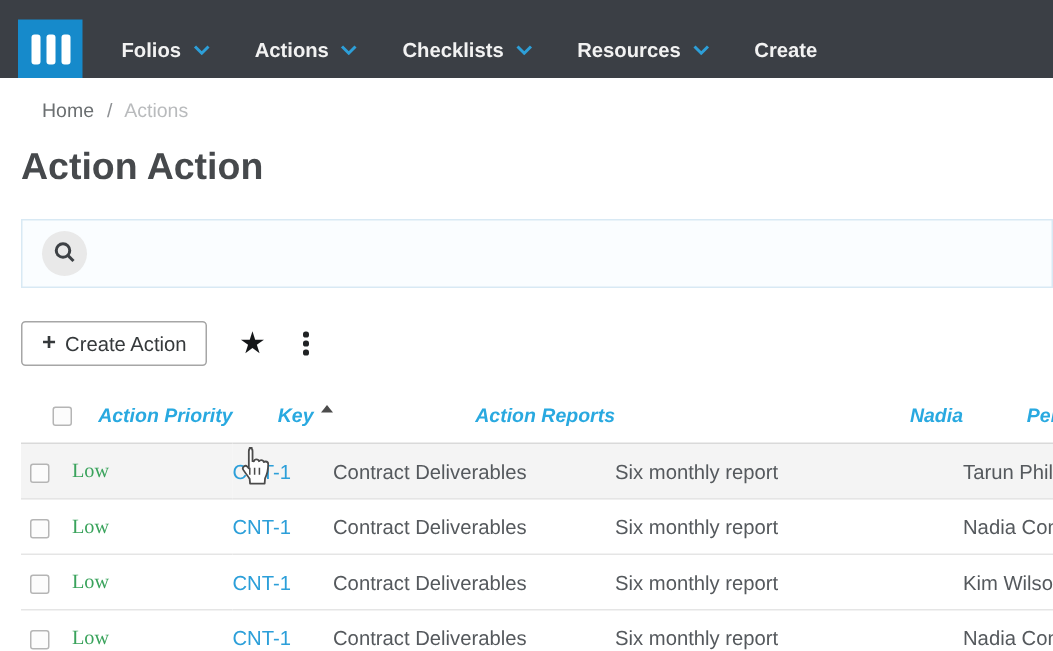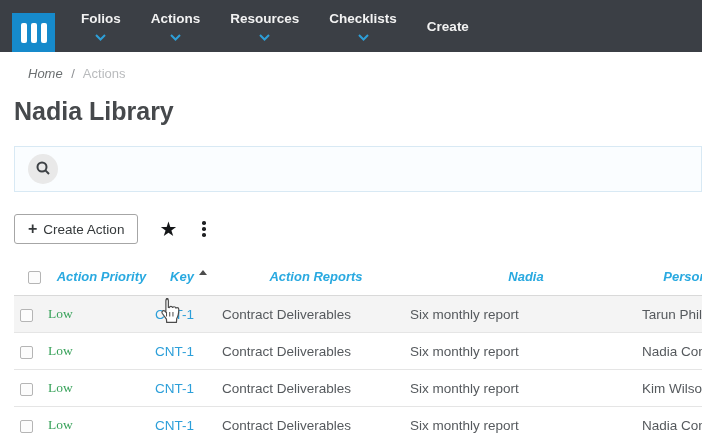--- a/index.html
+++ b/index.html
@@ -6,26 +6,26 @@
   html,body { width:702px; height:434px; overflow:hidden; background:#fff;
               font-family:"Liberation Sans", sans-serif; position:relative; }
 
   
   .navbar { height:52px; background:#3b3f45; display:flex; align-items:flex-end; }
   .logo { width:43px; height:39px; margin-left:12px; background:#168acb;
           display:flex; align-items:center; justify-content:center; gap:4px; flex:0 0 auto; }
   .logo .bar { width:6px; height:20px; background:#fff; border-radius:2px; }
   .nav-items { display:flex; align-items:center; margin-left:26px; margin-bottom:11px; }
   .nav-item { display:flex; align-items:center; gap:8px; margin-right:30px;
-              font-size:13.5px; font-weight:bold; color:#f2f2f2; cursor:pointer; white-space:nowrap;flex-direction:column; }
+              font-size:13.5px; font-weight:bold; color:#f2f2f2; cursor:pointer; white-space:nowrap; }
   .chev svg { display:block; }
 
   
   .breadcrumb { margin:14px 0 0 28px; font-size:13px; color:#b9bbbd; }
-  .breadcrumb .home { color:#6b6f71;font-style:italic; }
+  .breadcrumb .home { color:#6b6f71; }
   .breadcrumb .sep { margin:0 5px; color:#8d9093; }
 
   
   .page-title { margin:16px 0 0 14px; font-size:25px; font-weight:bold; color:#46494c; }
 
   
   .search-box { margin:20px 0 0 14px; width:calc(100% - 14px); height:46px;
                 background:#fafdff; border:1px solid #d8e9f4; display:flex; align-items:center; }
   .search-btn { width:30px; height:30px; border-radius:50%; background:#e9e9e9; border:none;
                 margin-left:13px; display:flex; align-items:center; justify-content:center; cursor:pointer; flex:0 0 auto; }
@@ -38,21 +38,21 @@
                 padding:6px 13px; font-size:13.5px; color:#35393b; cursor:pointer;
                 font-family:"Liberation Sans", sans-serif; display:flex; align-items:center; gap:6px; }
   .create-btn .plus { font-size:16px; font-weight:bold; line-height:1; }
   .star { margin-left:21px; font-size:20px; color:#141618; line-height:1; cursor:pointer; }
   .kebab { margin-left:23px; display:flex; flex-direction:column; gap:2.5px; cursor:pointer; padding:2px; }
   .kebab i { width:3.5px; height:3.5px; border-radius:50%; background:#202224; }
 
   
   .table-wrap { margin:19px 0 0 14px; }
   table { border-collapse:collapse; table-layout:fixed; width:758px; }
-  th { text-align:center; font-style:italic; font-weight:bold; font-size:13px;
+  th { text-align:right; font-style:italic; font-weight:bold; font-size:13px;
        color:#29a9e0; padding:6px 0 11px 0; cursor:pointer; white-space:nowrap; }
   td { font-size:13.5px; color:#55595d; padding:10px 0; white-space:nowrap; }
   tbody tr { border-top:1px solid #e5e5e5; }
   thead tr { border-bottom:1px solid #d9d9d9; }
   tr.hl { background:#f4f4f4; }
   .cb { display:inline-block; width:13px; height:13px; border:1px solid #b5b5b5;
         border-radius:2px; background:#fcfcfc; margin-left:6px; vertical-align:middle; cursor:pointer; }
   .priority { color:#3aa35c;font-family:Liberation Serif, serif; }
   .key-link { color:#2c9fd9; text-decoration:none; cursor:pointer; }
   .sort-caret { display:inline-block; width:0; height:0; border-left:4px solid transparent;
@@ -82,48 +82,48 @@
     </div>
     <div class="nav-item">
       <span>Actions</span>
       <span class="chev">
           <svg width="11" height="7" viewBox="0 0 11 7">
             <path d="M1 1 L5.5 5.5 L10 1" stroke="#2d9fd8" stroke-width="2" fill="none"></path>
           </svg>
         </span>
     </div>
     <div class="nav-item">
+      <span>Checklists</span>
+      <span class="chev">
+          <svg width="11" height="7" viewBox="0 0 11 7">
+            <path d="M1 1 L5.5 5.5 L10 1" stroke="#2d9fd8" stroke-width="2" fill="none"></path>
+          </svg>
+        </span>
+    </div>
+    <div class="nav-item">
       <span>Resources</span>
-      <span class="chev">
-          <svg width="11" height="7" viewBox="0 0 11 7">
-            <path d="M1 1 L5.5 5.5 L10 1" stroke="#2d9fd8" stroke-width="2" fill="none"></path>
-          </svg>
-        </span>
-    </div>
-    <div class="nav-item">
-      <span>Checklists</span>
       <span class="chev">
           <svg width="11" height="7" viewBox="0 0 11 7">
             <path d="M1 1 L5.5 5.5 L10 1" stroke="#2d9fd8" stroke-width="2" fill="none"></path>
           </svg>
         </span>
     </div>
     <div class="nav-item">
       <span>Create</span>
     </div>
   </div>
 </div>
 
 <div class="breadcrumb">
   <span class="home">Home</span>
   <span class="sep">/</span>
   <span class="current">Actions</span>
 </div>
 
-<h1 class="page-title">Nadia Library</h1>
+<h1 class="page-title">Action Action</h1>
 
 <div class="search-box">
   <button class="search-btn">
     <span>
       <svg width="16" height="16" viewBox="0 0 16 16">
           <circle cx="7" cy="7" r="4.5" stroke="#3d4145" stroke-width="2" fill="none"></circle>
           <line x1="10.4" y1="10.4" x2="14" y2="14" stroke="#3d4145" stroke-width="2"></line>
         </svg>
     </span>
   </button>

